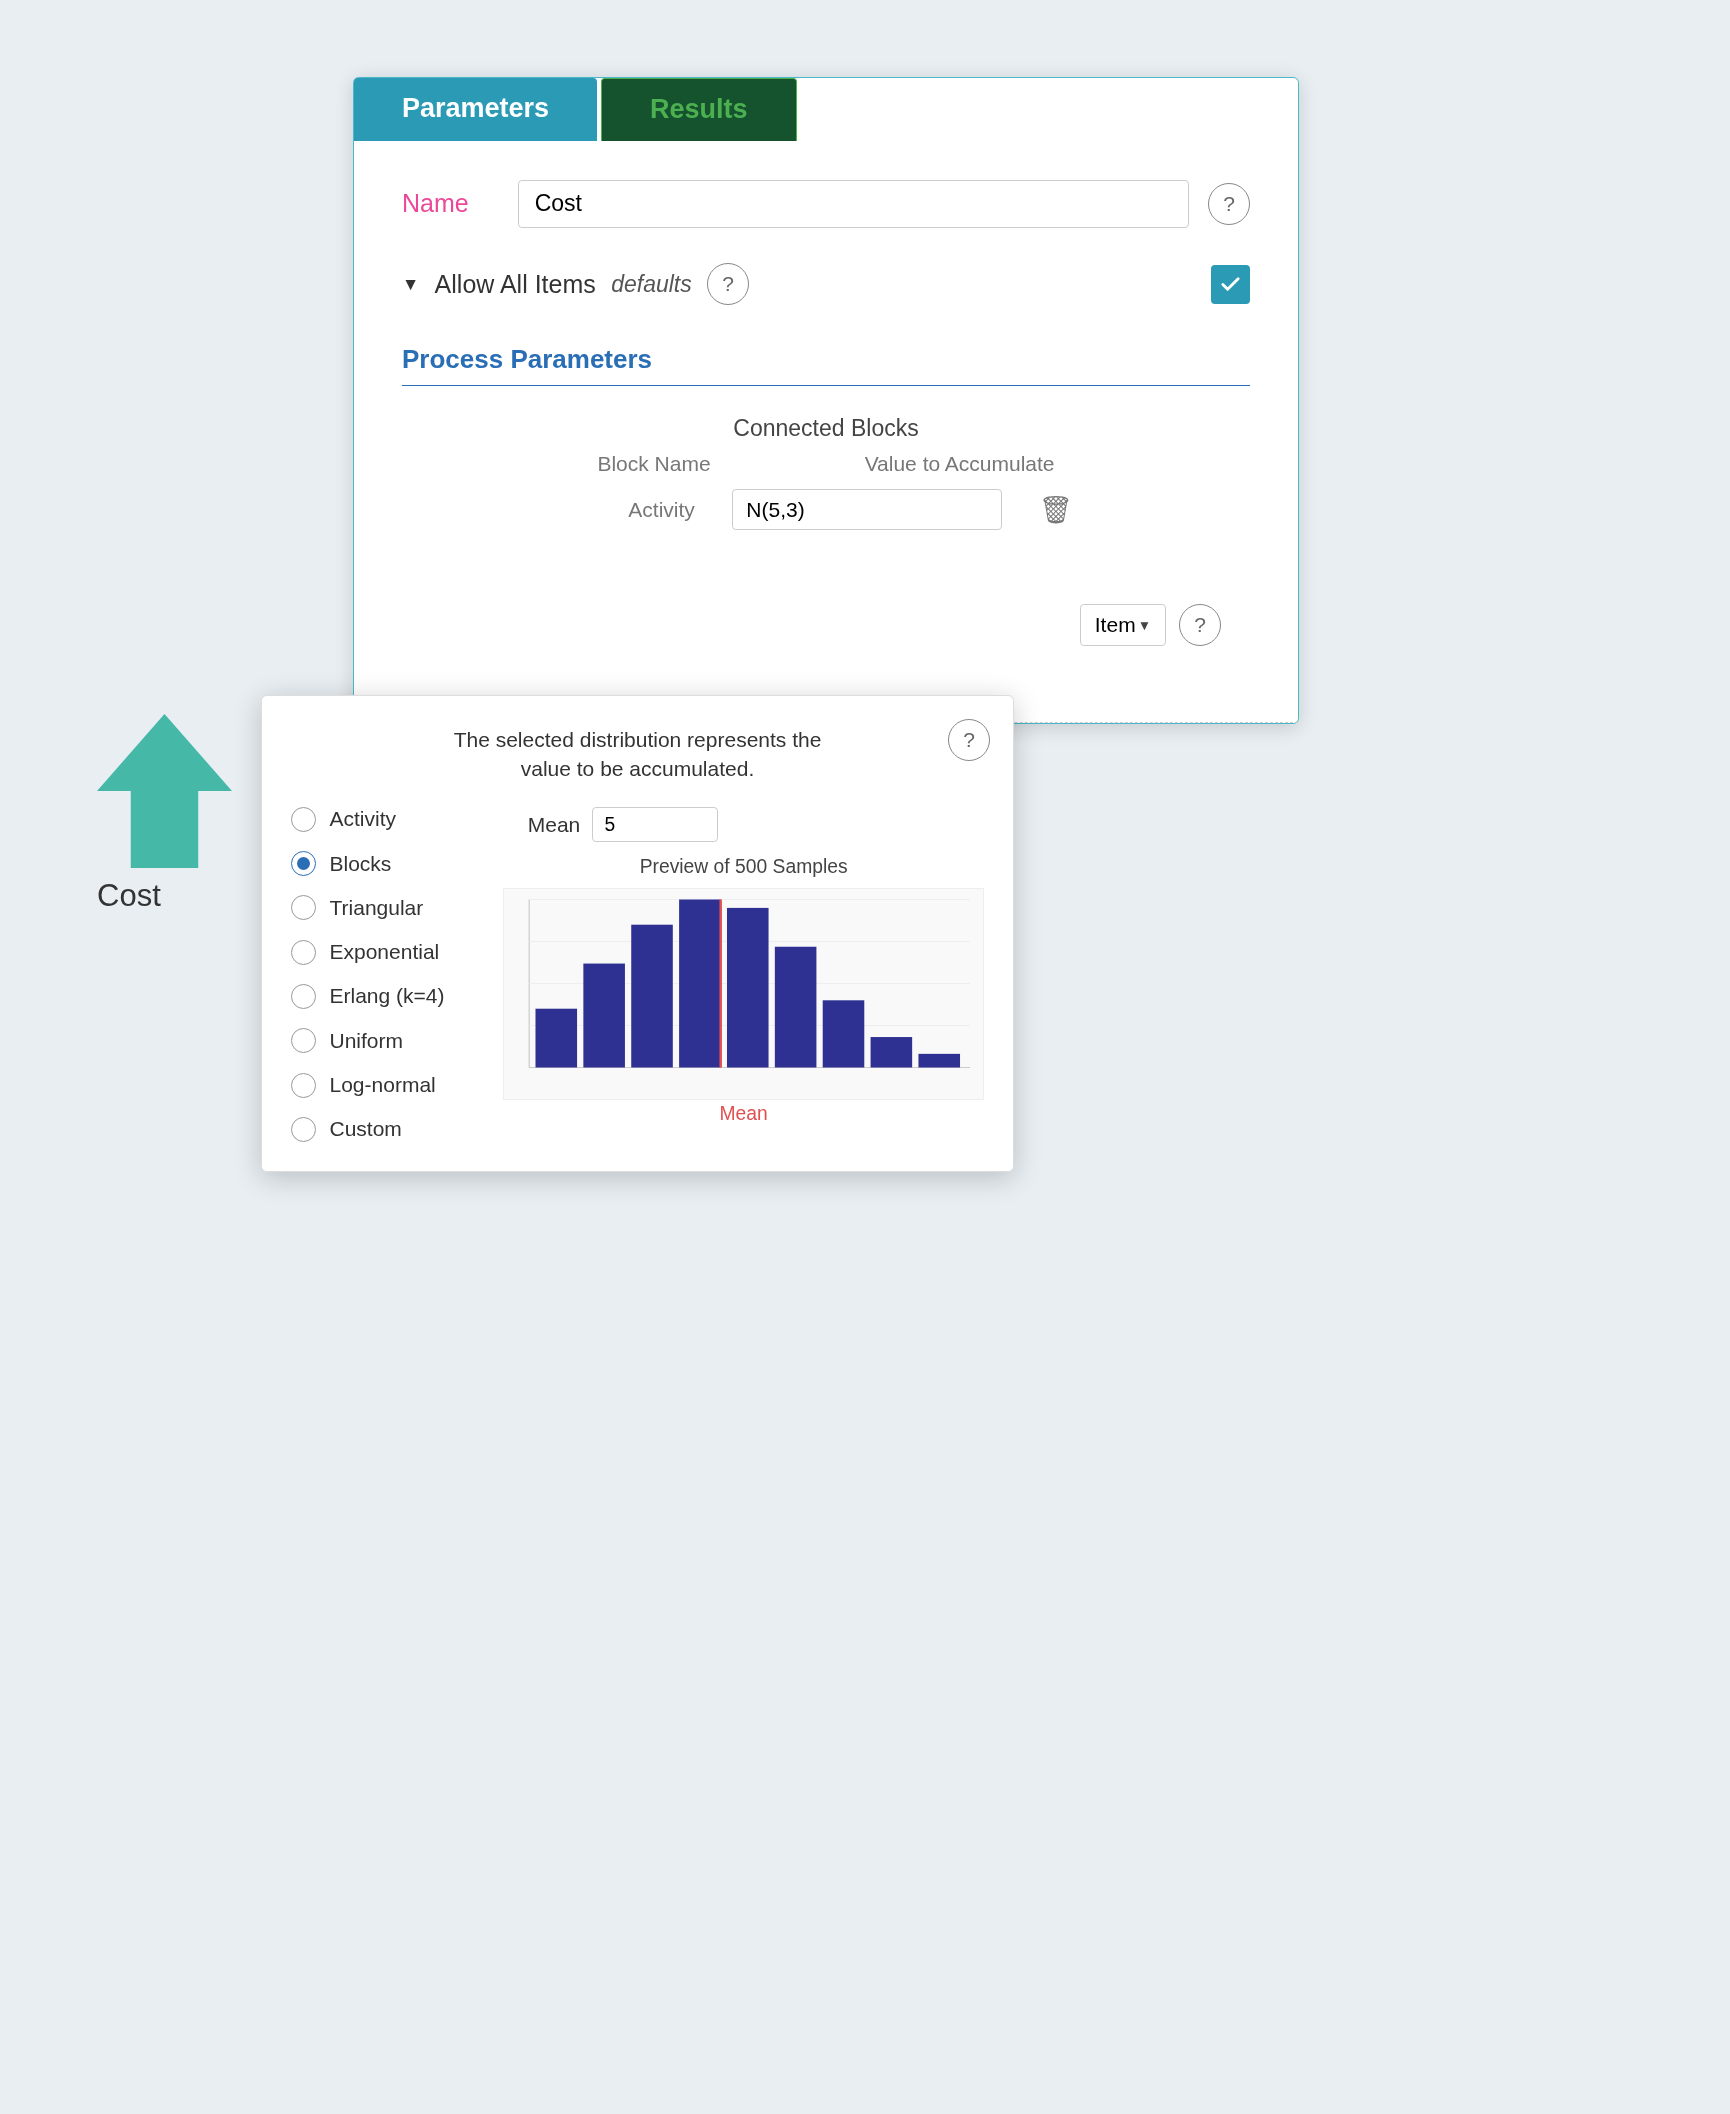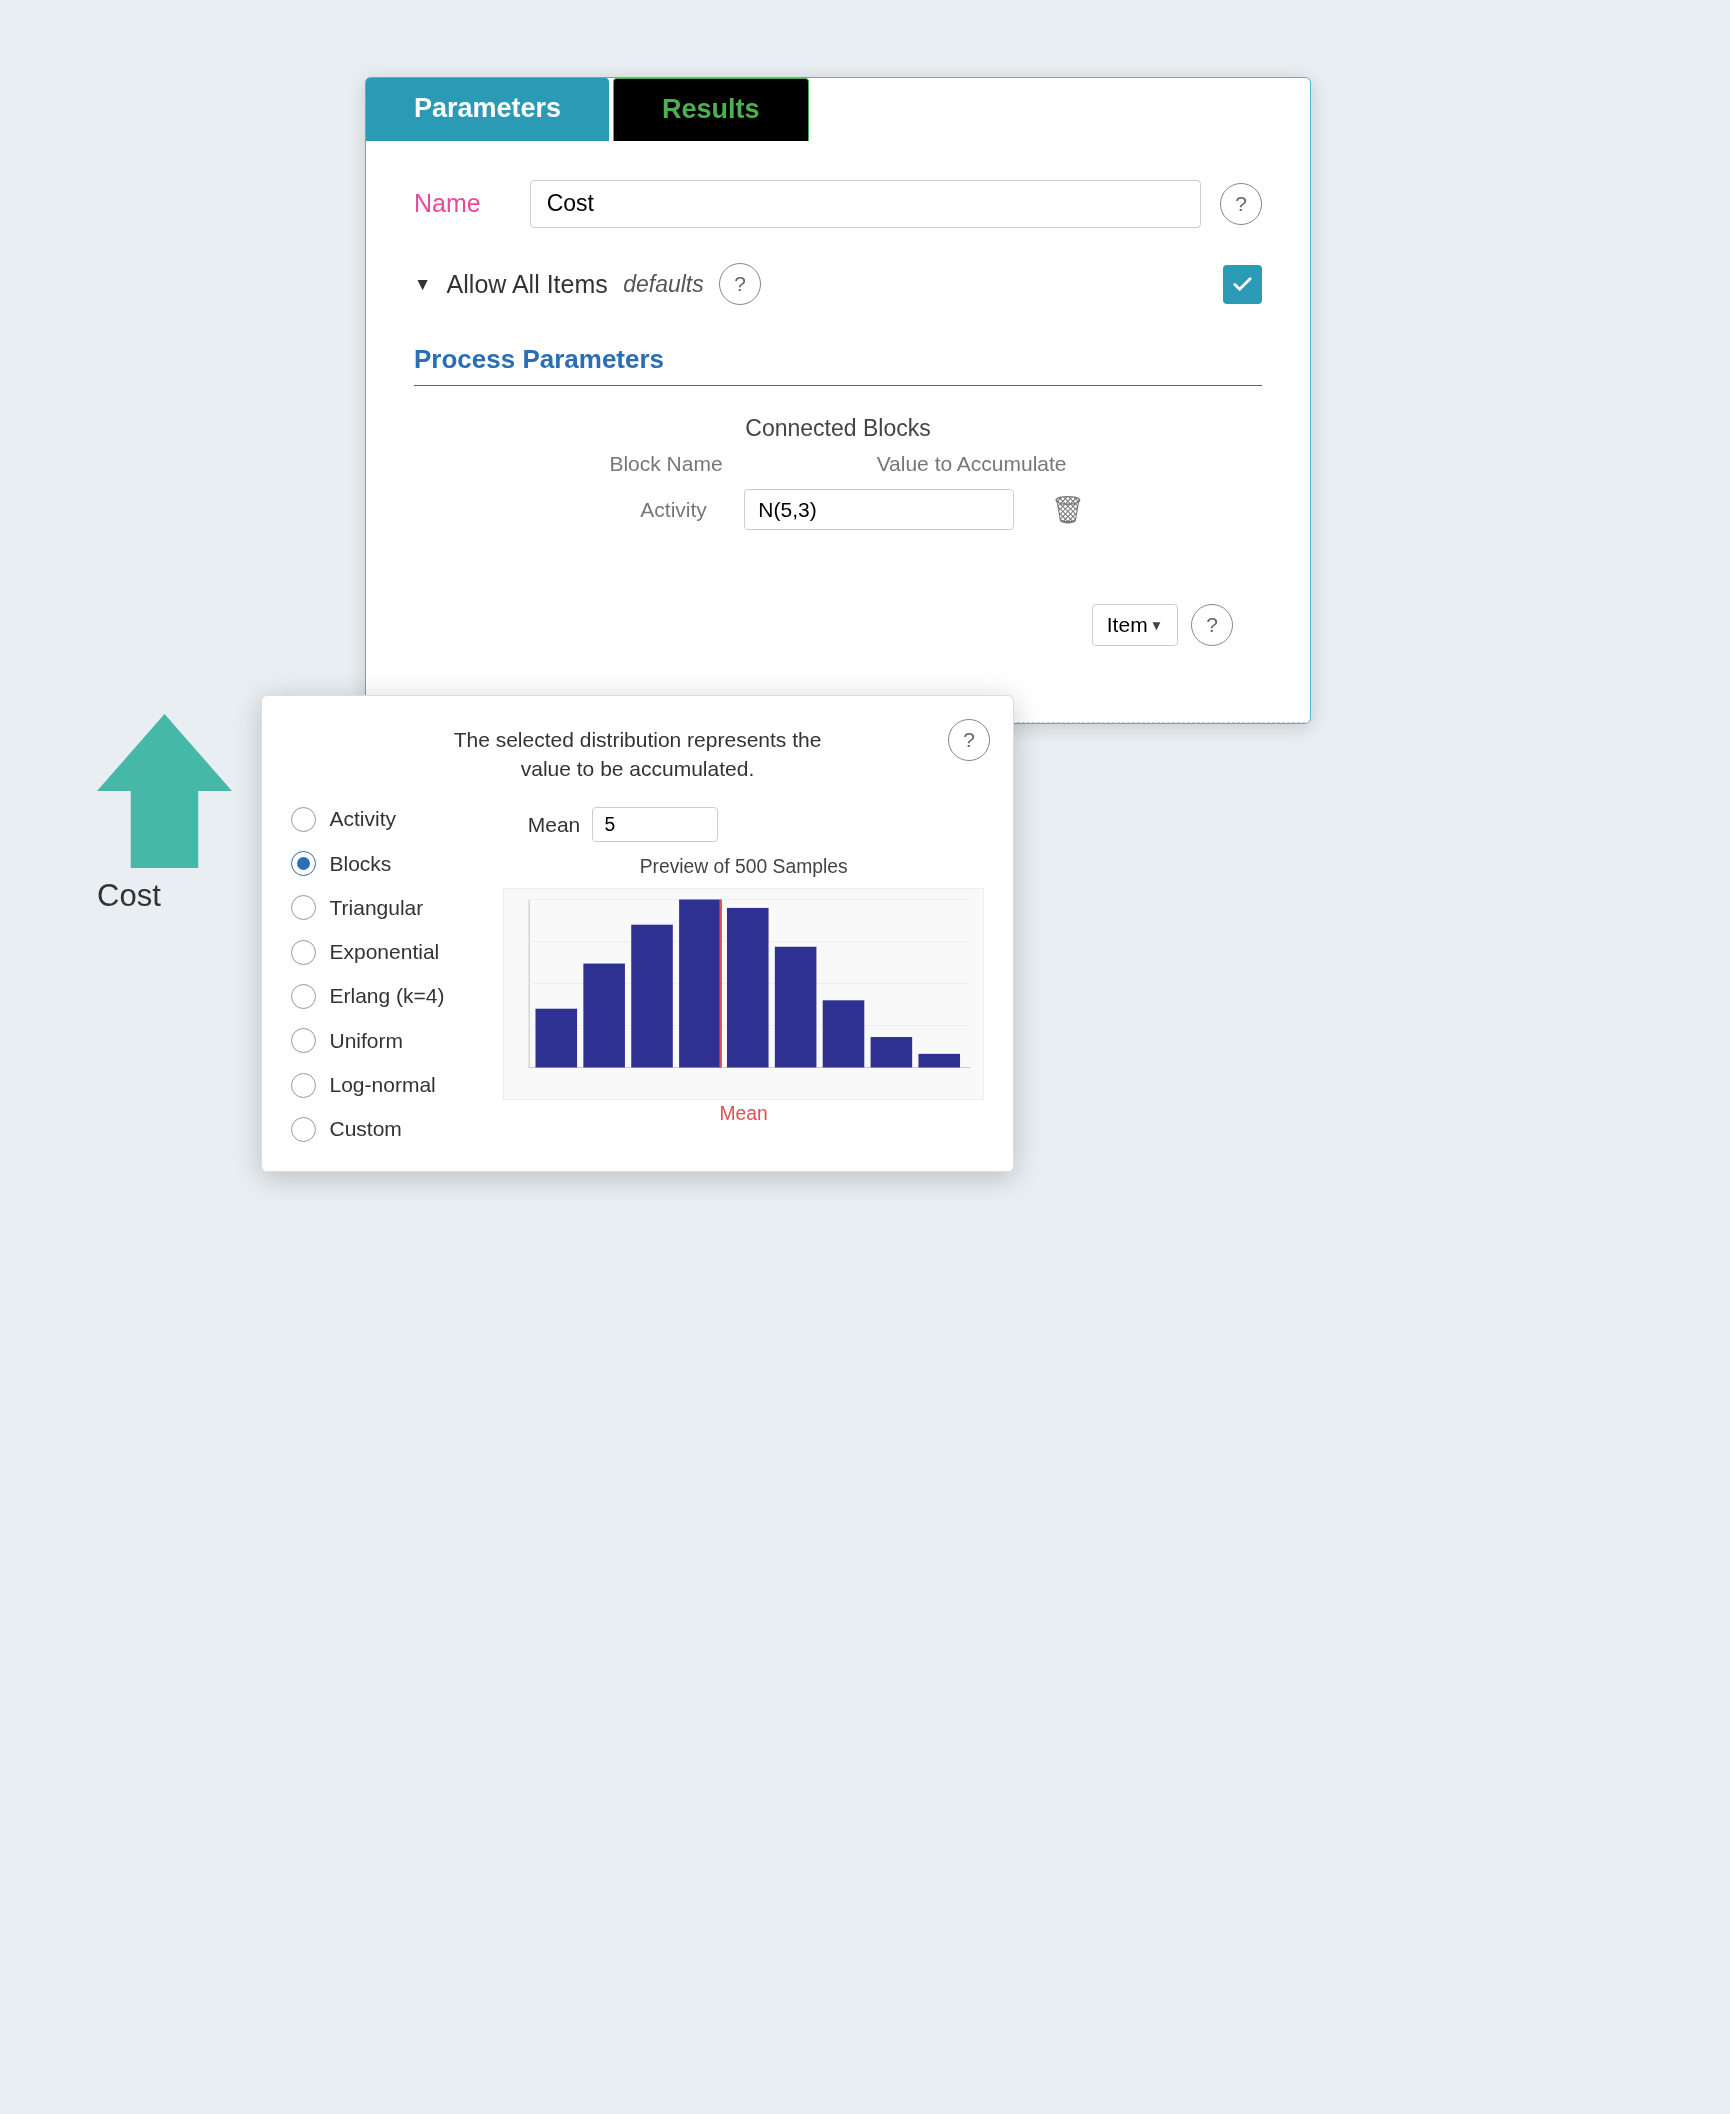--- a/index.html
+++ b/index.html
@@ -9,21 +9,21 @@
       width: 1730px;
       height: 2114px;
       position: relative;
       overflow: hidden;
     }
 
     
     .main-panel {
       position: absolute;
       top: 77px;
-      left: 365px;
+      left: 353px;
       width: 946px;
       background: #fff;
       border: 1.9px solid #4ab8c8;
       border-radius: 5.8px;
       box-shadow: 0 3.9px 19.3px rgba(0,0,0,0.15);
     }
 
     
     .tabs {
       display: flex;
@@ -34,21 +34,21 @@
       font-size: 27px;
       font-weight: 600;
       cursor: pointer;
       border-radius: 3.9px 3.9px 0 0;
     }
     .tab-parameters {
       background: #2a9ab5;
       color: #fff;
     }
     .tab-results {
-      background: #000000;
+      background: #14532d;
       color: #4caf50;
       border: 1.9px solid #4caf50;
       border-bottom: none;
       margin-left: 3.9px;
     }
 
     .panel-body {
       padding: 39px 48px 58px;
     }
 

